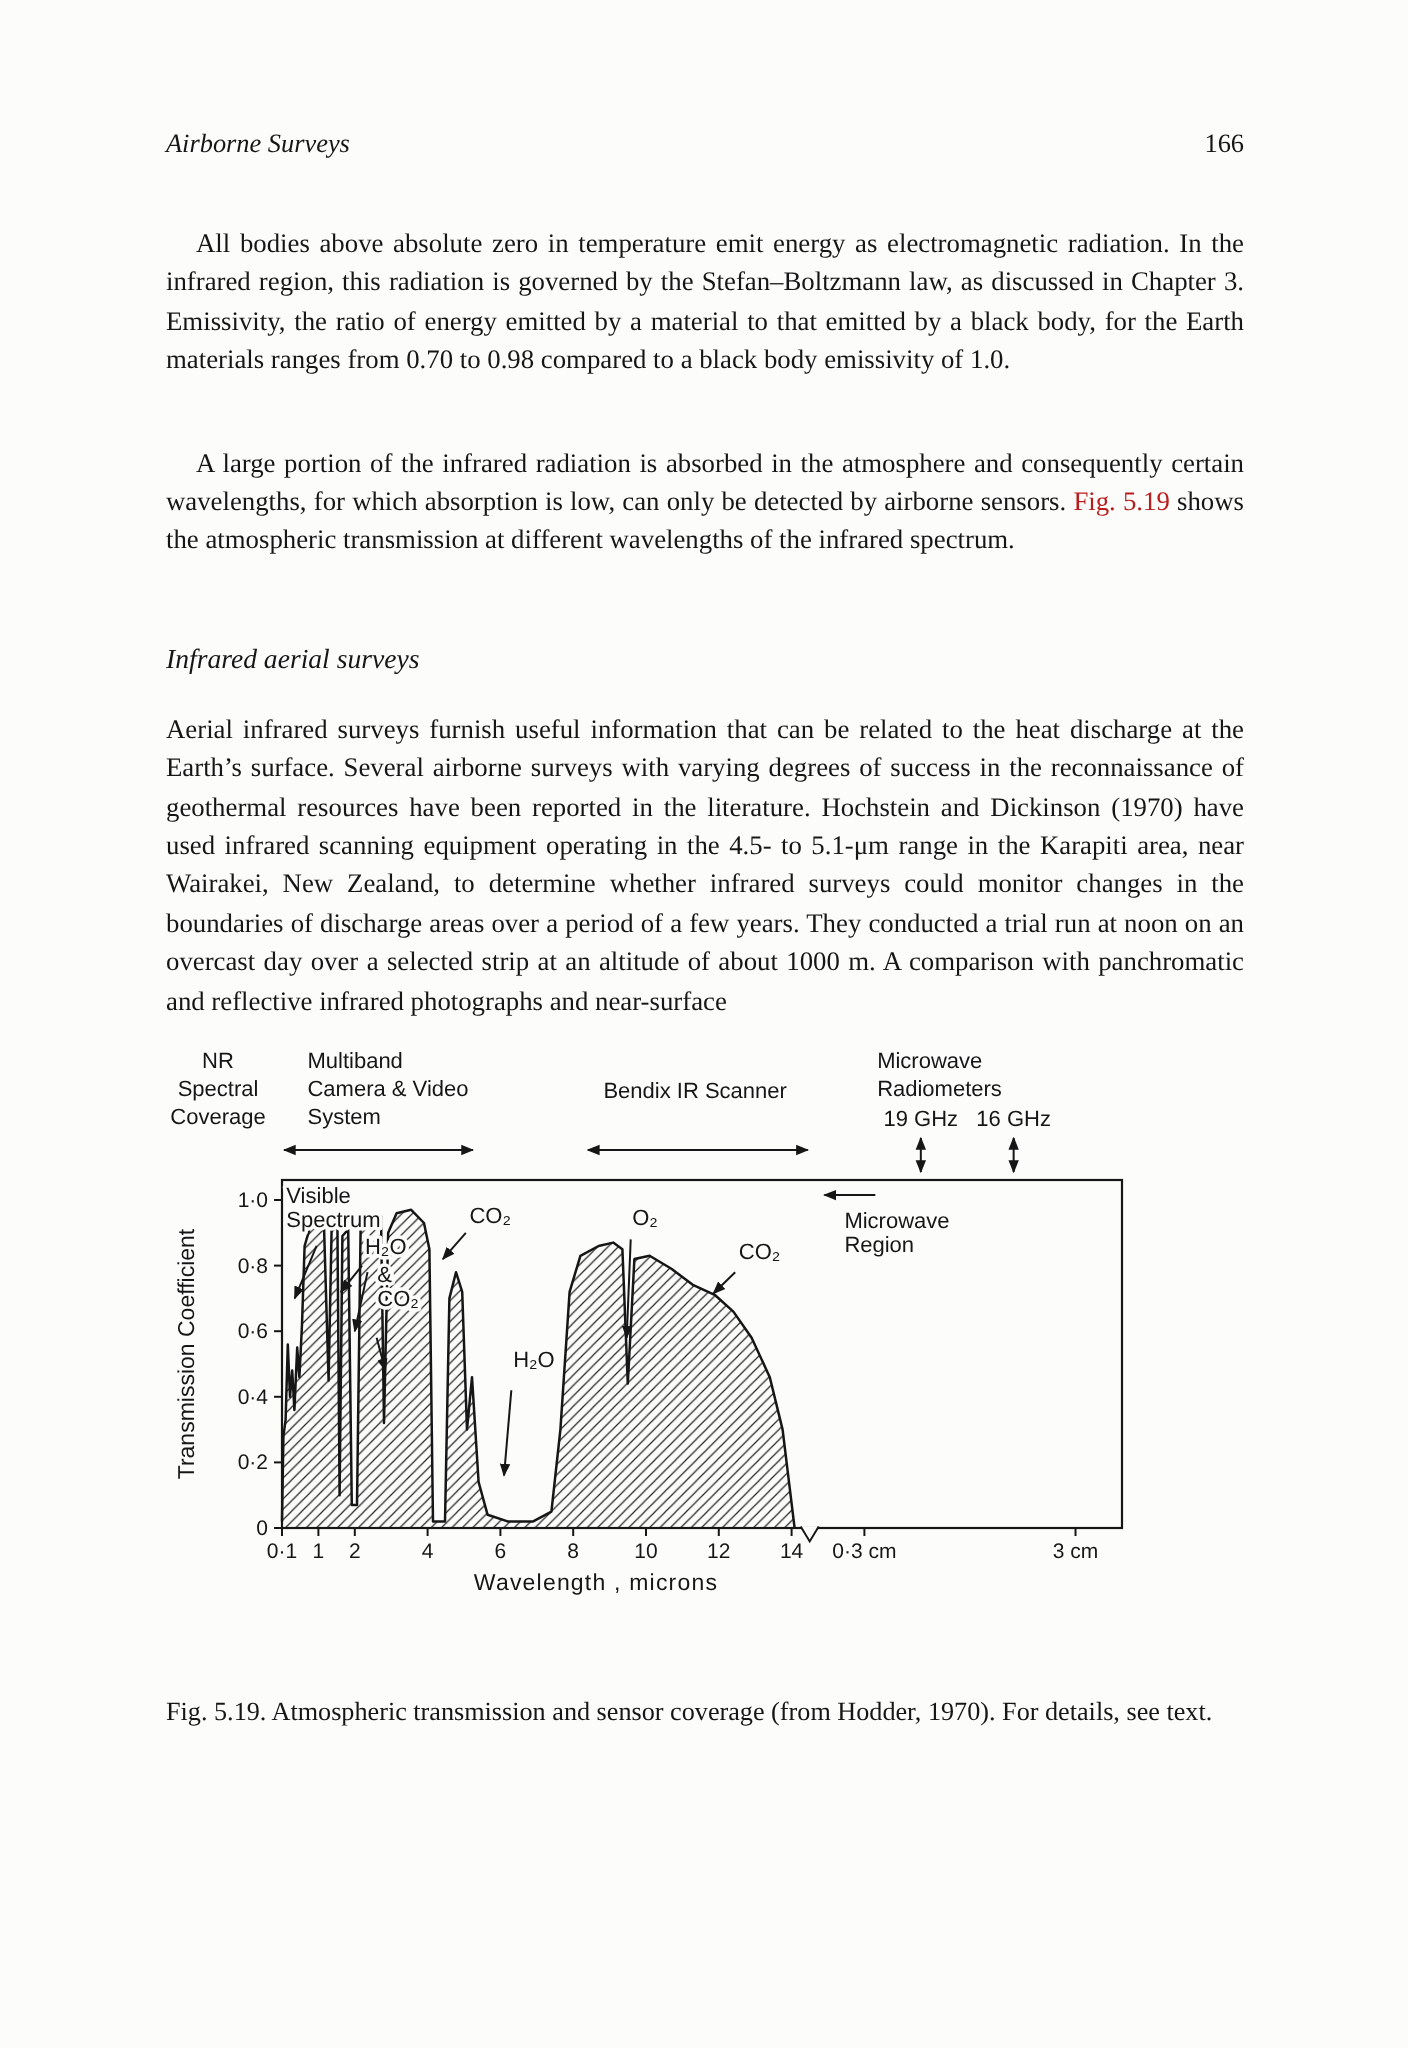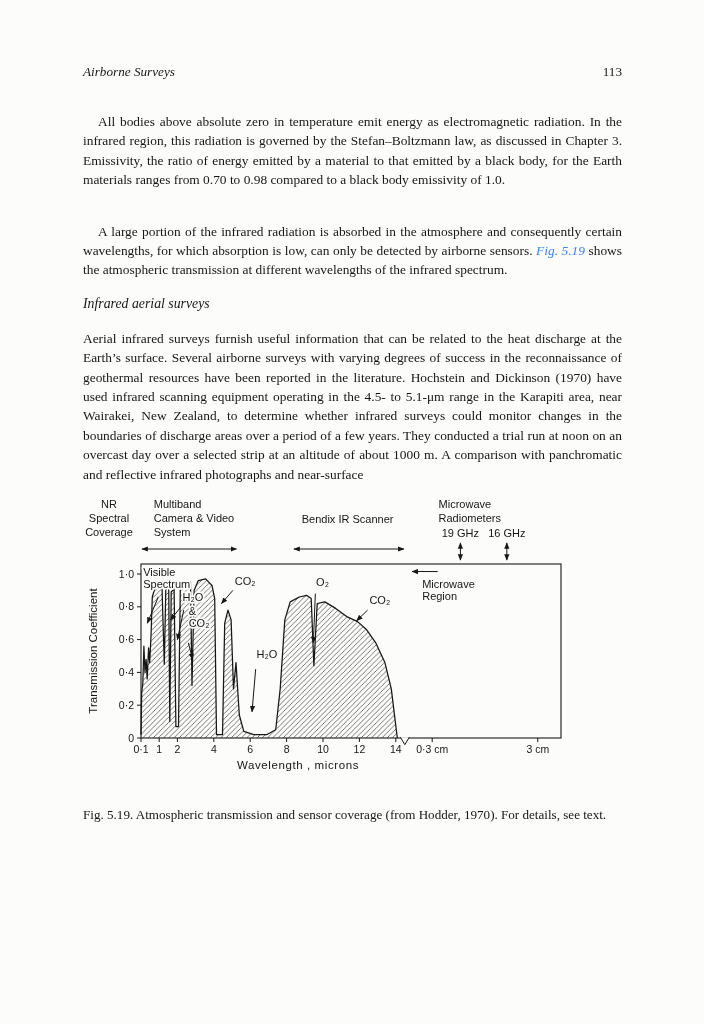--- a/index.html
+++ b/index.html
@@ -7,38 +7,38 @@
     width:704px;height:1024px;background:#fcfcfa;position:relative;
     box-sizing:border-box;padding:64px 82px 0 83px;overflow:hidden;
     font-family:"Liberation Serif",serif;color:#161616;margin:0 auto;
   }
   .runhead{display:flex;justify-content:space-between;align-items:flex-end;font-size:13.2px;}
   .rh-title{font-style:italic;}
   .bodytext p{margin:0;font-size:13.4px;line-height:19.4px;text-align:justify;}
   p.first-para{margin-top:32px;}
   p.indent{text-indent:15px;margin-top:32px;}
   .figlink{color:#2457a6;text-decoration:none;cursor:pointer;}
-  h2.section{font-style:italic;font-weight:normal;font-size:13.8px;margin:16px 0 17px 0;}
+  h2.section{font-style:italic;font-weight:normal;font-size:13.8px;margin:42px 0 17px 0;}
   figure.figure{margin:12px 0 0 0;}
-  figcaption.caption{font-size:13.1px;line-height:18.6px;margin-top:6px;text-align:justify;}
+  figcaption.caption{font-size:13.1px;line-height:18.6px;margin-top:20px;text-align:justify;}
   svg text{font-family:"Liberation Sans",sans-serif;}
 </style>
 </head>
 <body>
 
 <div class="page">
 
   <header class="runhead">
     <span class="rh-title">Airborne Surveys</span>
-    <span class="rh-page">113</span>
+    <span class="rh-page">166</span>
   </header>
 
   <main class="bodytext">
     <p class="indent">All bodies above absolute zero in temperature emit energy as electromagnetic radiation. In the infrared region, this radiation is governed by the Stefan–Boltzmann law, as discussed in Chapter 3. Emissivity, the ratio of energy emitted by a material to that emitted by a black body, for the Earth materials ranges from 0.70 to 0.98 compared to a black body emissivity of 1.0.</p>
-    <p class="indent"><span>A large portion of the infrared radiation is absorbed in the atmosphere and consequently certain wavelengths, for which absorption is low, can only be detected by airborne sensors. </span><a class="figlink" style="color: #3b82f6; font-style: italic;">Fig. 5.19</a><span> shows the atmospheric transmission at different wavelengths of the infrared spectrum.</span></p>
+    <p class="indent"><span>A large portion of the infrared radiation is absorbed in the atmosphere and consequently certain wavelengths, for which absorption is low, can only be detected by airborne sensors. </span><a class="figlink" style="color: #b91c1c;">Fig. 5.19</a><span> shows the atmospheric transmission at different wavelengths of the infrared spectrum.</span></p>
 
     <h2 class="section">Infrared aerial surveys</h2>
 
     <p>Aerial infrared surveys furnish useful information that can be related to the heat discharge at the Earth’s surface. Several airborne surveys with varying degrees of success in the reconnaissance of geothermal resources have been reported in the literature. Hochstein and Dickinson (1970) have used infrared scanning equipment operating in the 4.5- to 5.1-μm range in the Karapiti area, near Wairakei, New Zealand, to determine whether infrared surveys could monitor changes in the boundaries of discharge areas over a period of a few years. They conducted a trial run at noon on an overcast day over a selected strip at an altitude of about 1000 m. A comparison with panchromatic and reflective infrared photographs and near-surface</p>
 
     <figure class="figure">
       <svg width="540" height="300" viewBox="0 0 540 300" xmlns="http://www.w3.org/2000/svg" role="img">
           <defs>
             <pattern id="hatch" width="5.2" height="5.2" patternUnits="userSpaceOnUse">
               <path d="M-1,1 L1,-1 M-1,6.2 L6.2,-1 M4.2,6.2 L6.2,4.2" stroke="#222222" stroke-width="0.6"></path>

